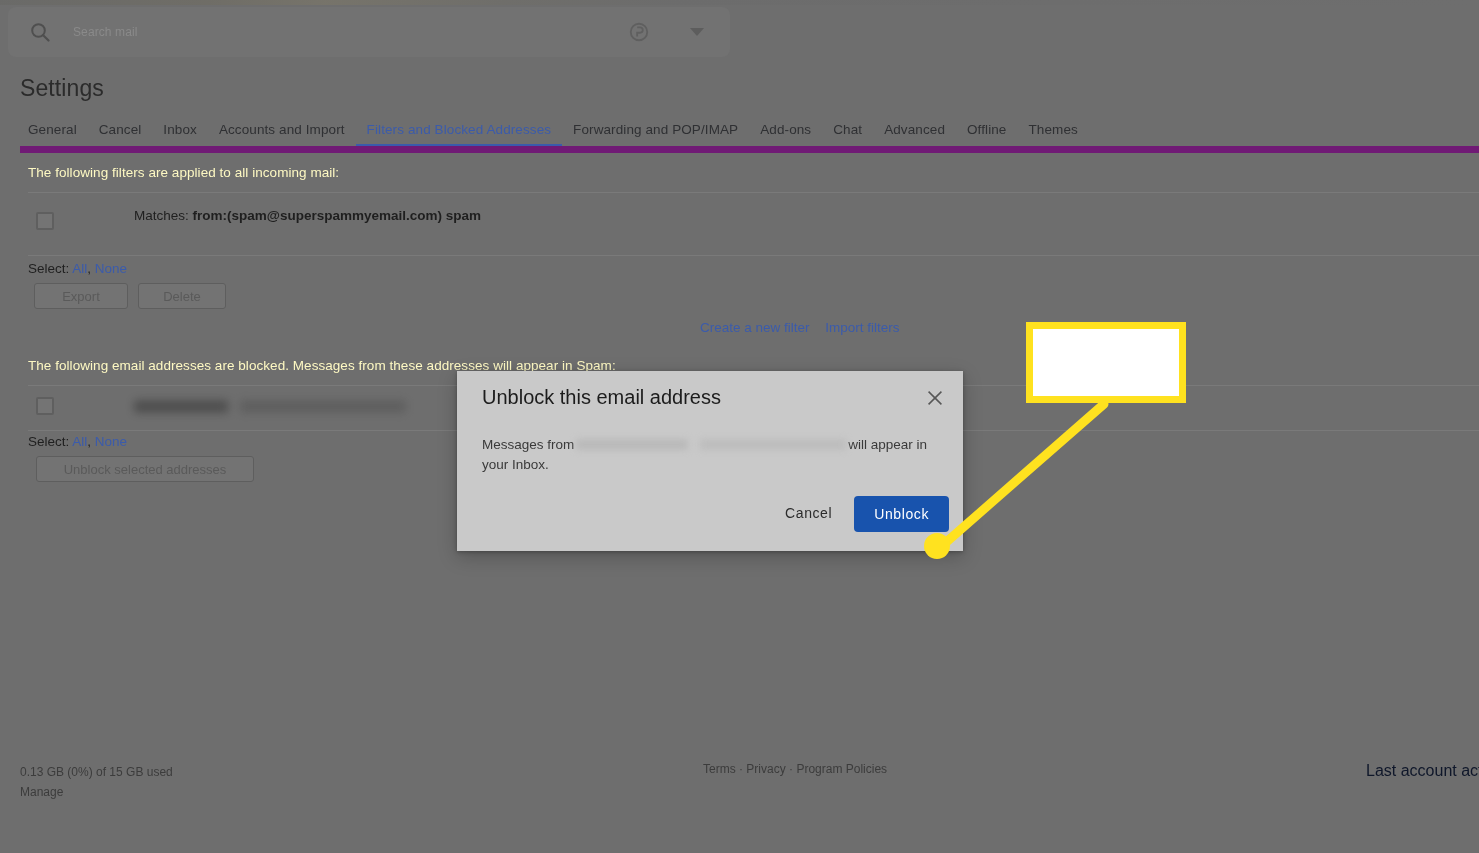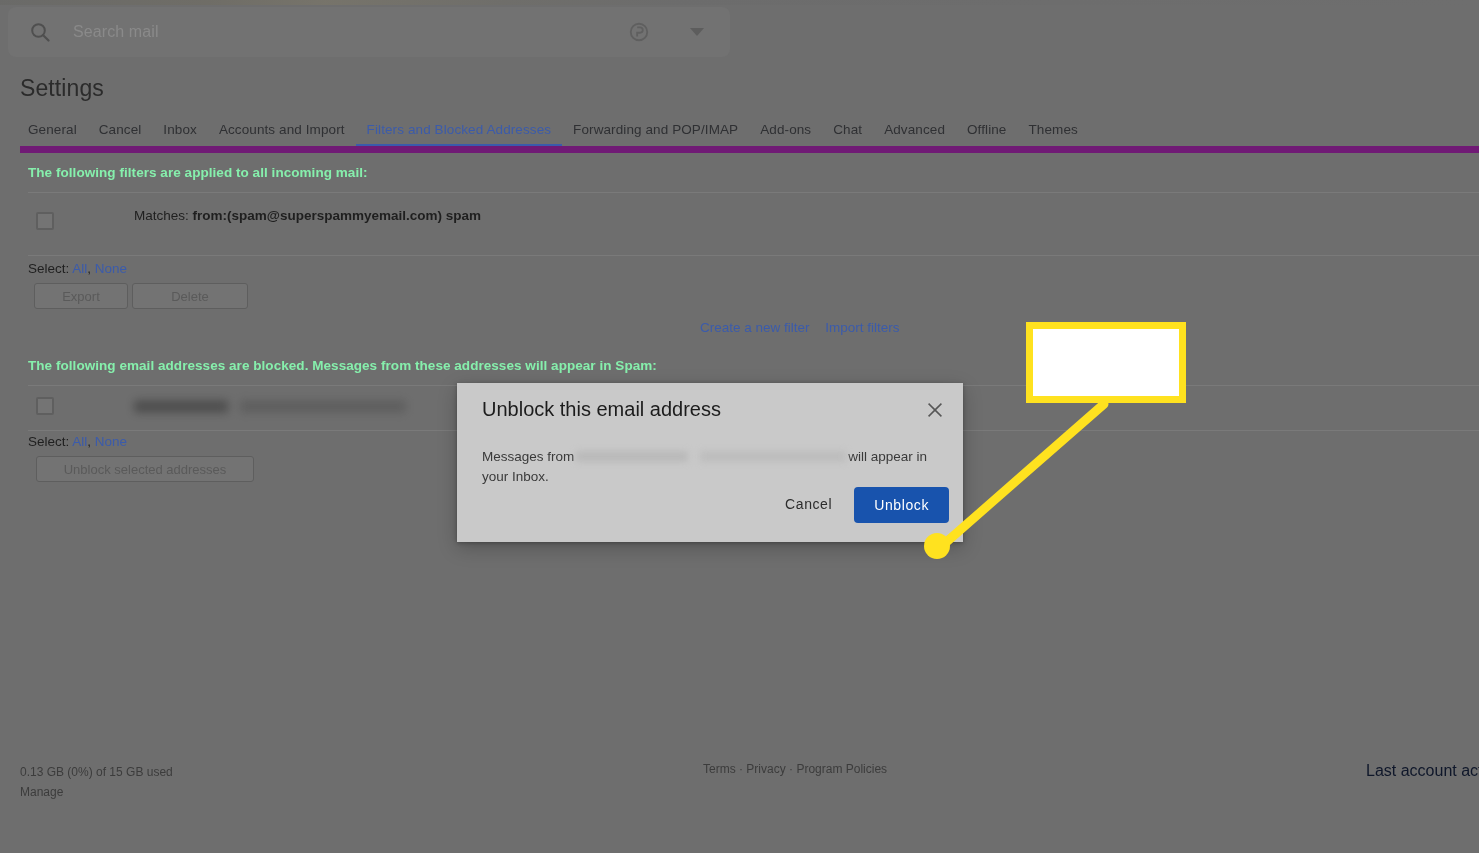--- a/index.html
+++ b/index.html
@@ -45,21 +45,21 @@
     align-items: center;
   }
   .search-icon {
     width: 24px; height: 24px;
     margin-left: 20px;
     flex: 0 0 auto;
     opacity: .62;
   }
   .search-input-text {
     margin-left: 21px;
-    font-size: 16px;
+    font-size: 12px;
     color: #8a8a8a;
     letter-spacing: .1px;
     flex: 1 1 auto;
   }
   .search-opt-icon {
     width: 22px; height: 22px;
     margin-right: 40px;
     opacity: .52;
   }
   .search-caret {
@@ -103,22 +103,22 @@
     color: #3b5bab;
     border-bottom: 2.5px solid #3b5bab;
     padding-bottom: 7px;
   }
 
   
   .section-title {
     position: absolute;
     left: 28px;
     font-size: 13.5px;
-    font-weight: bold;
-    color: #86efac;
+    font-weight: normal;
+    color: #fef9c3;
     letter-spacing: .05px;
   }
   #filters-title { top: 165px; }
   #blocked-title { top: 358px; }
 
   .hrule {
     position: absolute;
     left: 28px; right: 0;
     height: 1px;
     background: #7a7a7a;
@@ -170,21 +170,21 @@
     background: #737373;
     color: #5a5a5a;
     font-size: 13px;
     height: 26px;
     display: flex;
     align-items: center;
     justify-content: center;
     font-family: "Liberation Sans", sans-serif;
   }
   #btn-export { left: 34px; top: 283px; width: 94px; }
-  #btn-delete { left: 132px; top: 283px; width: 116px; }
+  #btn-delete { left: 138px; top: 283px; width: 88px; }
   #btn-unblock-sel { left: 36px; top: 456px; width: 218px; }
 
   
   .filter-links {
     position: absolute;
     top: 320px;
     left: 700px;
     font-size: 13.5px;
   }
   .filter-links a {
@@ -226,22 +226,22 @@
     position: absolute;
     left: 1366px; top: 762px;
     font-size: 16px;
     color: #0f172a;
     white-space: nowrap;
   }
 
   
   .dialog {
     position: absolute;
-    left: 457px; top: 383px;
-    width: 506px; height: 159px;
+    left: 457px; top: 371px;
+    width: 506px; height: 180px;
     background: #c9c9c9;
     box-shadow: 0 1px 4px rgba(0,0,0,.28), 0 6px 18px rgba(0,0,0,.22);
   }
   .dialog-title {
     position: absolute;
     left: 25px; top: 15px;
     font-size: 20px;
     color: #1c1c1c;
     font-weight: 400;
   }

